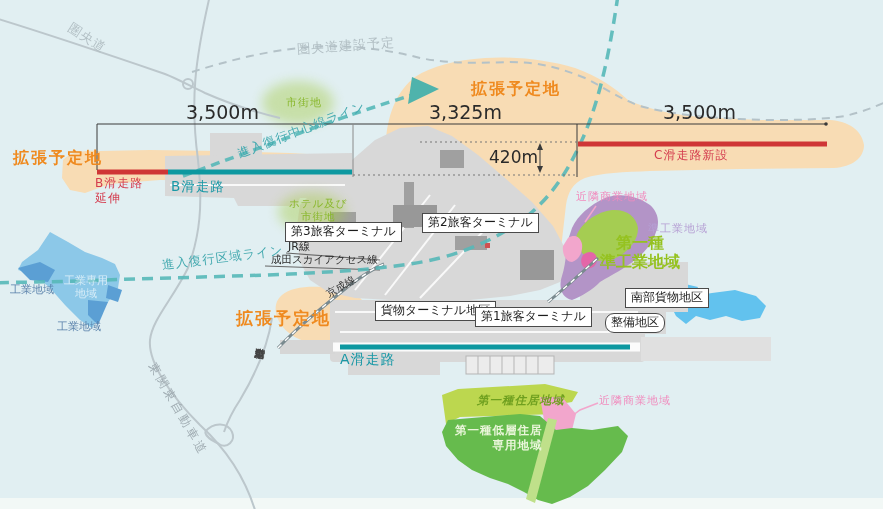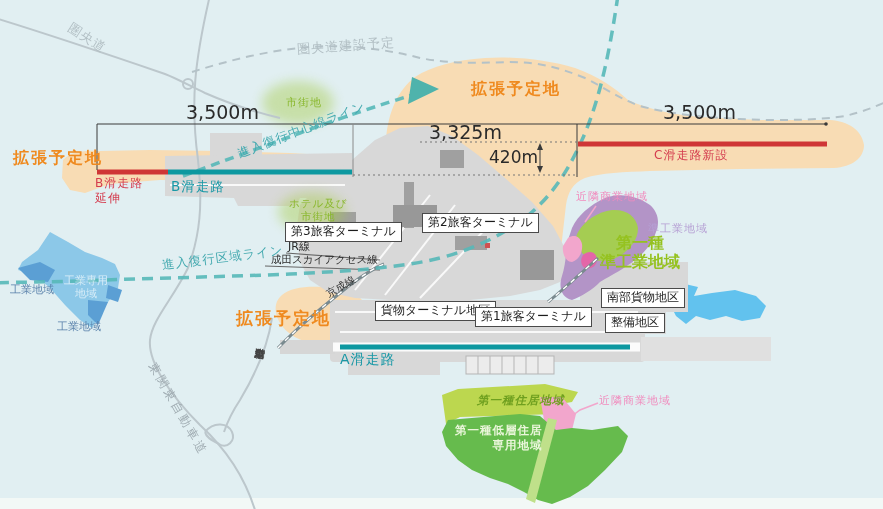--- a/index.html
+++ b/index.html
@@ -160,21 +160,21 @@
     <path d="M540,147 L540,169"></path>
     <polygon points="540,143 537,150 543,150" fill="#3a3a3a" stroke="none"></polygon>
     <polygon points="540,173 537,166 543,166" fill="#3a3a3a" stroke="none"></polygon>
   </g>
 </svg>
 
   <div class="lbl gray-road-lbl" style="left:66px;top:30px;transform:rotate(33deg);">圏央道</div>
   <div class="lbl gray-road-lbl" style="left:297px;top:38px;transform:rotate(-4deg);">圏央道建設予定</div>
 
   <div class="lbl meas" style="left:186px;top:101px;">3,500m</div>
-  <div class="lbl meas" style="left:429px;top:101px;margin-top:20px;">3,325m</div>
+  <div class="lbl meas" style="left:429px;top:101px;">3,325m</div>
   <div class="lbl meas" style="left:663px;top:101px;">3,500m</div>
   <div class="lbl meas" style="left:489px;top:147px;font-size:17px;">420m</div>
 
   <div class="lbl orange" style="left:13px;top:148px;">拡張予定地</div>
   <div class="lbl orange" style="left:471px;top:79px;">拡張予定地</div>
   <div class="lbl orange" style="left:236px;top:308px;font-size:17px;">拡張予定地</div>
 
   <div class="lbl red" style="left:95px;top:176px;">
     <span>B滑走路</span><br>
     <span>延伸</span>
@@ -189,22 +189,22 @@
   <div class="lbl greenlbl" style="left:286px;top:96px;">市街地</div>
   <div class="lbl greenlbl c2" style="left:289px;top:197px;font-size:10.5px;">
     <span>ホテル及び</span><br>
     <span>市街地</span>
   </div>
 
   <div class="fbox" style="left:285px;top:222px;">第3旅客ターミナル</div>
   <div class="fbox" style="left:422px;top:213px;">第2旅客ターミナル</div>
   <div class="fbox" style="left:375px;top:301px;">貨物ターミナル地区</div>
   <div class="fbox" style="left:475px;top:307px;">第1旅客ターミナル</div>
-  <div class="fbox" style="left:601px;top:288px;">南部貨物地区</div>
-  <div class="fbox" style="left:605px;top:313px;">整備地区</div>
+  <div class="fbox" style="left:625px;top:288px;">南部貨物地区</div>
+  <div class="fbox" style="left:605px;top:313px;border-radius:9px;">整備地区</div>
 
   <div class="lbl rail-lbl" style="left:288px;top:240px;font-size:11px;">JR線</div>
   <div class="lbl rail-lbl" style="left:271px;top:253px;">成田スカイアクセス線</div>
   <div class="lbl rail-lbl" style="left:327px;top:288px;transform:rotate(-30deg);transform-origin:left center;">京成線</div>
 
   <div class="lbl bluezone" style="left:10px;top:283px;">工業地域</div>
   <div class="lbl bluezone-light" style="left:64px;top:275px;">
     <span>工業専用</span><br>
     <span>地域</span>
   </div>

